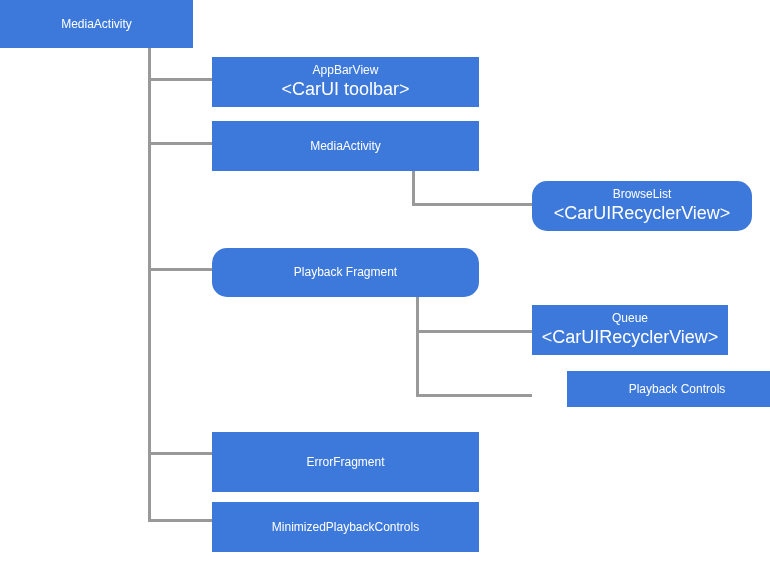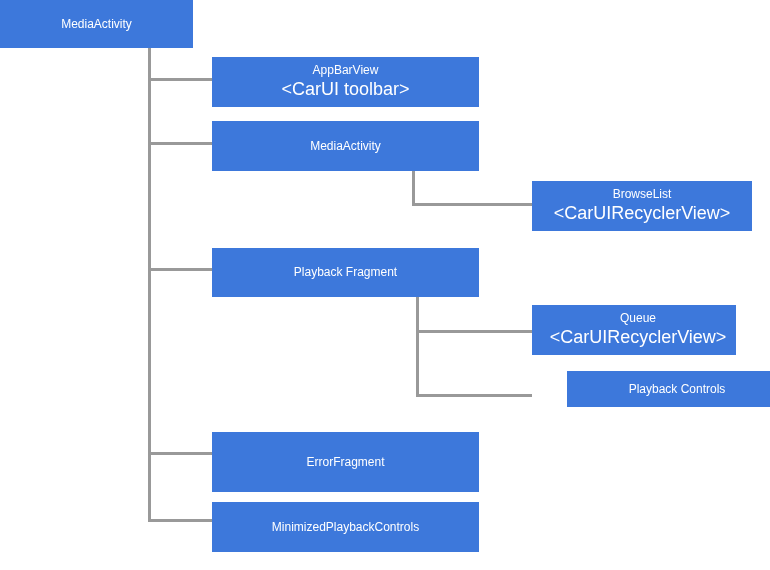--- a/index.html
+++ b/index.html
@@ -35,23 +35,23 @@
   .node .label    { font-size: 12px; }
   .node .sublabel { font-size: 18px; }
   .edge {
     position: absolute;
     background: var(--connector);
   }
   
   .n-media-activity              { left: 0;    top: 0;   width: 193px; height: 48px; }
   .n-app-bar-view                { left: 212px; top: 57px;  width: 267px; height: 50px; }
   .n-browse-fragment             { left: 212px; top: 121px; width: 267px; height: 50px; }
-  .n-browse-list                 { left: 532px; top: 181px; width: 220px; height: 50px; }
-  .n-playback-fragment           { left: 212px; top: 248px; width: 267px; height: 49px; }
-  .n-queue                       { left: 532px; top: 305px; width: 196px; height: 50px; padding-left: 8px; }
+  .n-browse-list                 { left: 532px; top: 181px; width: 220px; height: 50px; border-radius: 15px; }
+  .n-playback-fragment           { left: 212px; top: 248px; width: 267px; height: 49px; border-radius: 15px; }
+  .n-queue                       { left: 532px; top: 305px; width: 196px; height: 50px; }
   .n-playback-controls           { left: 556px; top: 371px; width: 220px; height: 36px; margin-left: 11px; }
   .n-error-fragment              { left: 212px; top: 432px; width: 267px; height: 60px; }
   .n-minimized-playback-controls { left: 212px; top: 502px; width: 267px; height: 50px; }
   
   .e-trunk            { left: 148px; top: 47px;  width: 3px;   height: 475px; }
   .e-appbar-h         { left: 148px; top: 78px;  width: 64px;  height: 3px; }
   .e-browse-h         { left: 148px; top: 142px; width: 64px;  height: 3px; }
   .e-playback-h       { left: 148px; top: 268px; width: 64px;  height: 3px; }
   .e-error-h          { left: 148px; top: 452px; width: 64px;  height: 3px; }
   .e-minimized-h      { left: 148px; top: 519px; width: 64px;  height: 3px; }

